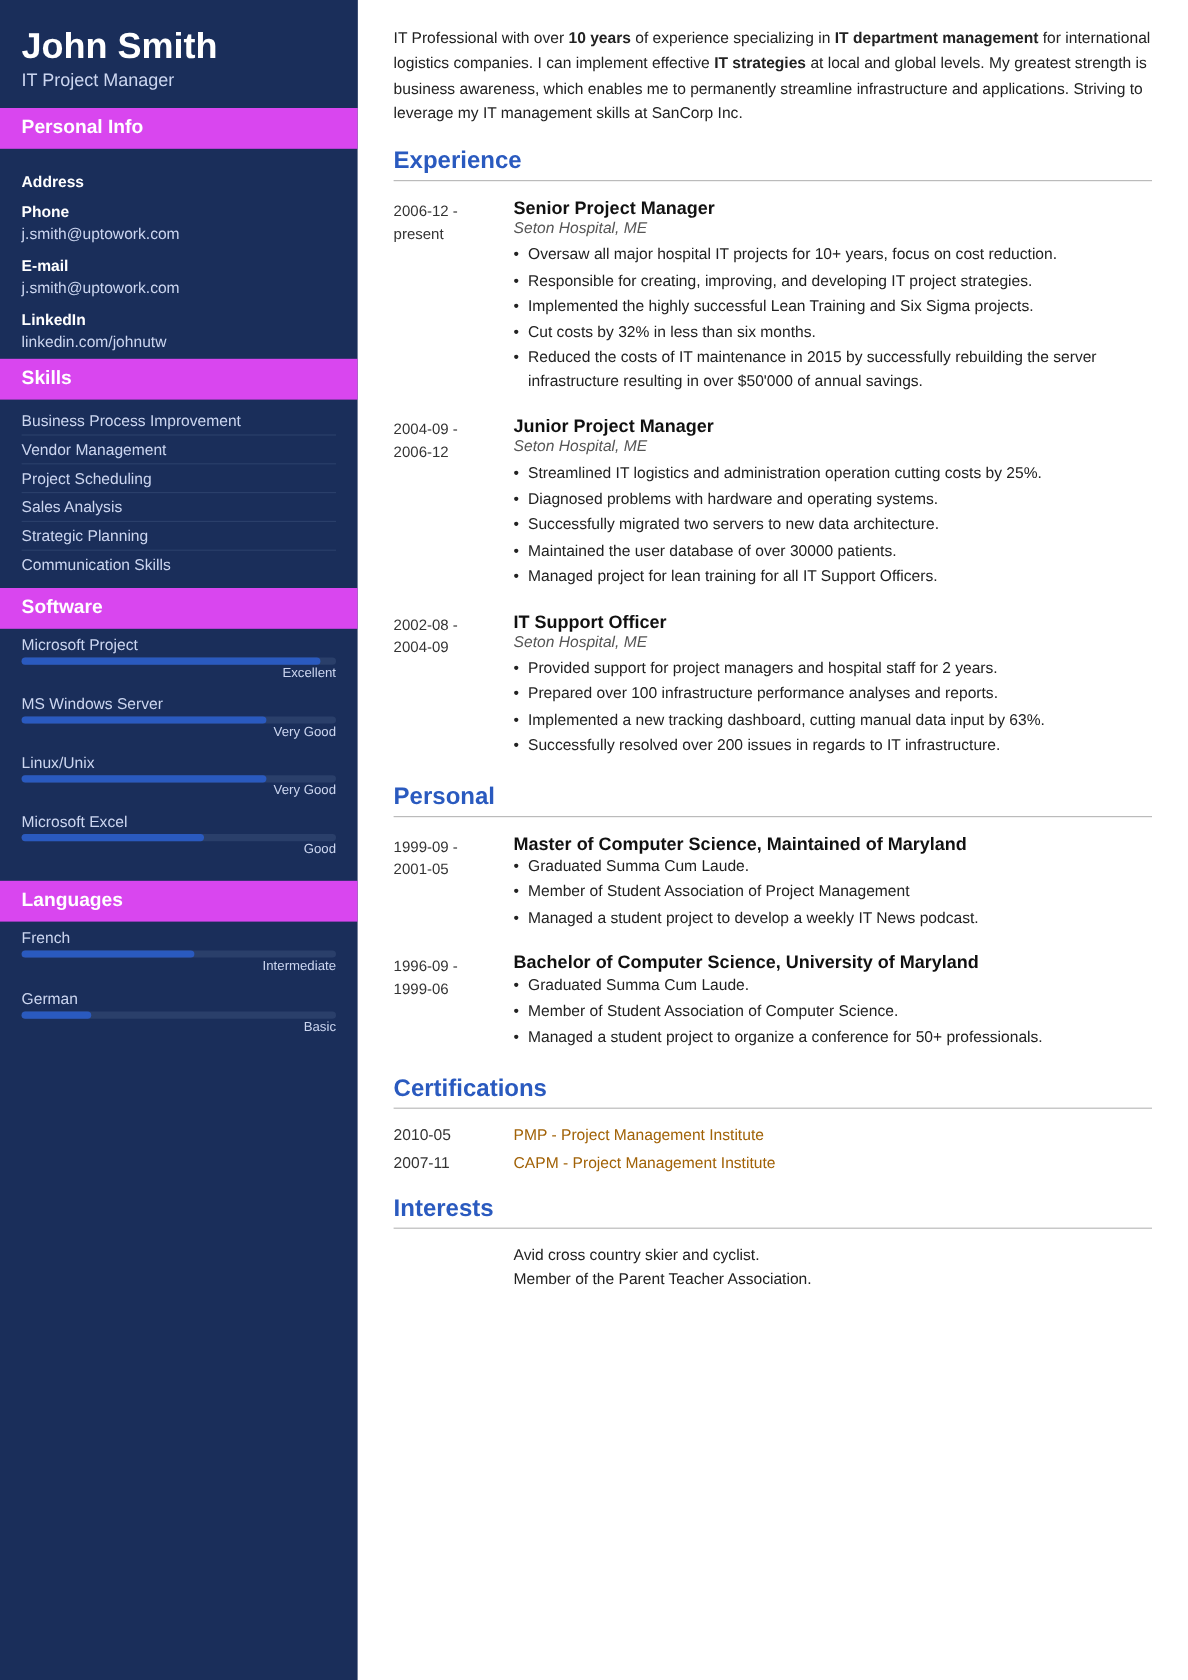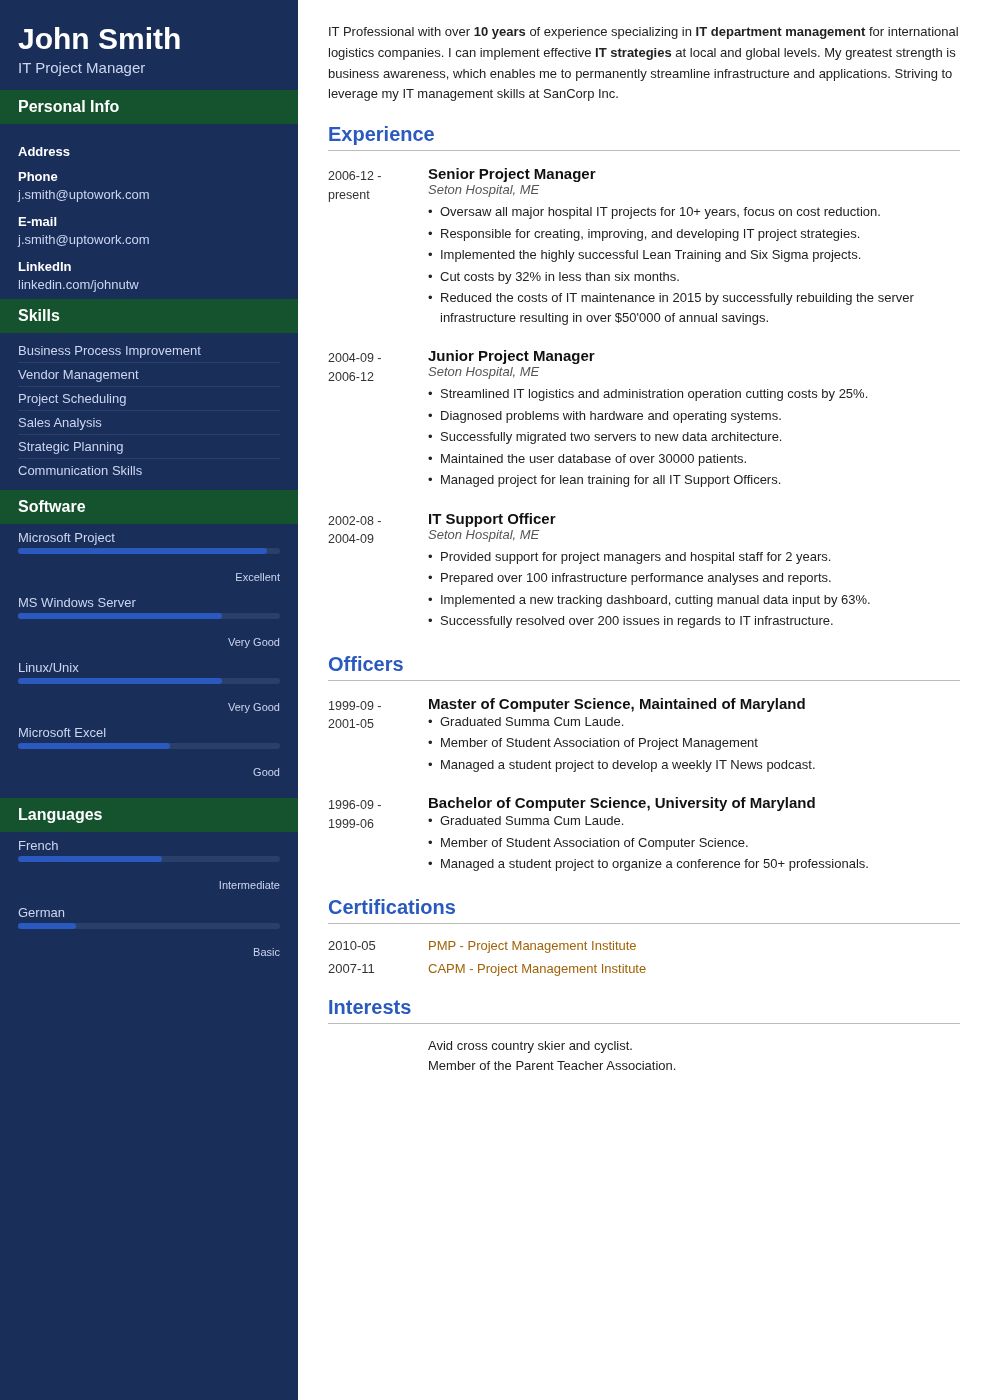--- a/index.html
+++ b/index.html
@@ -37,21 +37,21 @@
       color: #fff;
       line-height: 1.1;
     }
     .sidebar-header .job-title {
       font-size: 15px;
       color: #ccd6f0;
       margin-top: 4px;
       font-weight: normal;
     }
     .sidebar-section-title {
-      background: #14532d;
+      background: #d946ef;
       color: #fff;
       font-size: 16px;
       font-weight: bold;
       padding: 8px 18px;
       margin-top: 0;
     }
     .sidebar-content {
       padding: 10px 18px 4px 18px;
     }
     .info-label {
@@ -99,21 +99,21 @@
       margin-bottom: 1px;
     }
     .bar-fill {
       height: 6px;
       border-radius: 3px;
     }
     .bar-label {
       color: #ccd6f0;
       font-size: 11px;
       text-align: right;
-      margin-top: 17px;
+      margin-top: 1px;
     }
     .lang-section {
       padding: 6px 18px 8px 18px;
     }
     .lang-item {
       margin-bottom: 14px;
     }
     .lang-name {
       color: #ccd6f0;
       font-size: 13px;
@@ -334,21 +334,21 @@
             <li>Provided support for project managers and hospital staff for 2 years.</li>
             <li>Prepared over 100 infrastructure performance analyses and reports.</li>
             <li>Implemented a new tracking dashboard, cutting manual data input by 63%.</li>
             <li>Successfully resolved over 200 issues in regards to IT infrastructure.</li>
           </ul>
         </div>
       </div>
     </div>
 
     <div class="section">
-      <div class="section-title">Officers</div>
+      <div class="section-title">Personal</div>
 
       <div class="entry">
         <div class="entry-date">1999-09 -<br>2001-05</div>
         <div class="entry-body">
           <div class="entry-title">Master of Computer Science, Maintained of Maryland</div>
           <ul class="entry-bullets">
             <li>Graduated Summa Cum Laude.</li>
             <li>Member of Student Association of Project Management</li>
             <li>Managed a student project to develop a weekly IT News podcast.</li>
           </ul>

